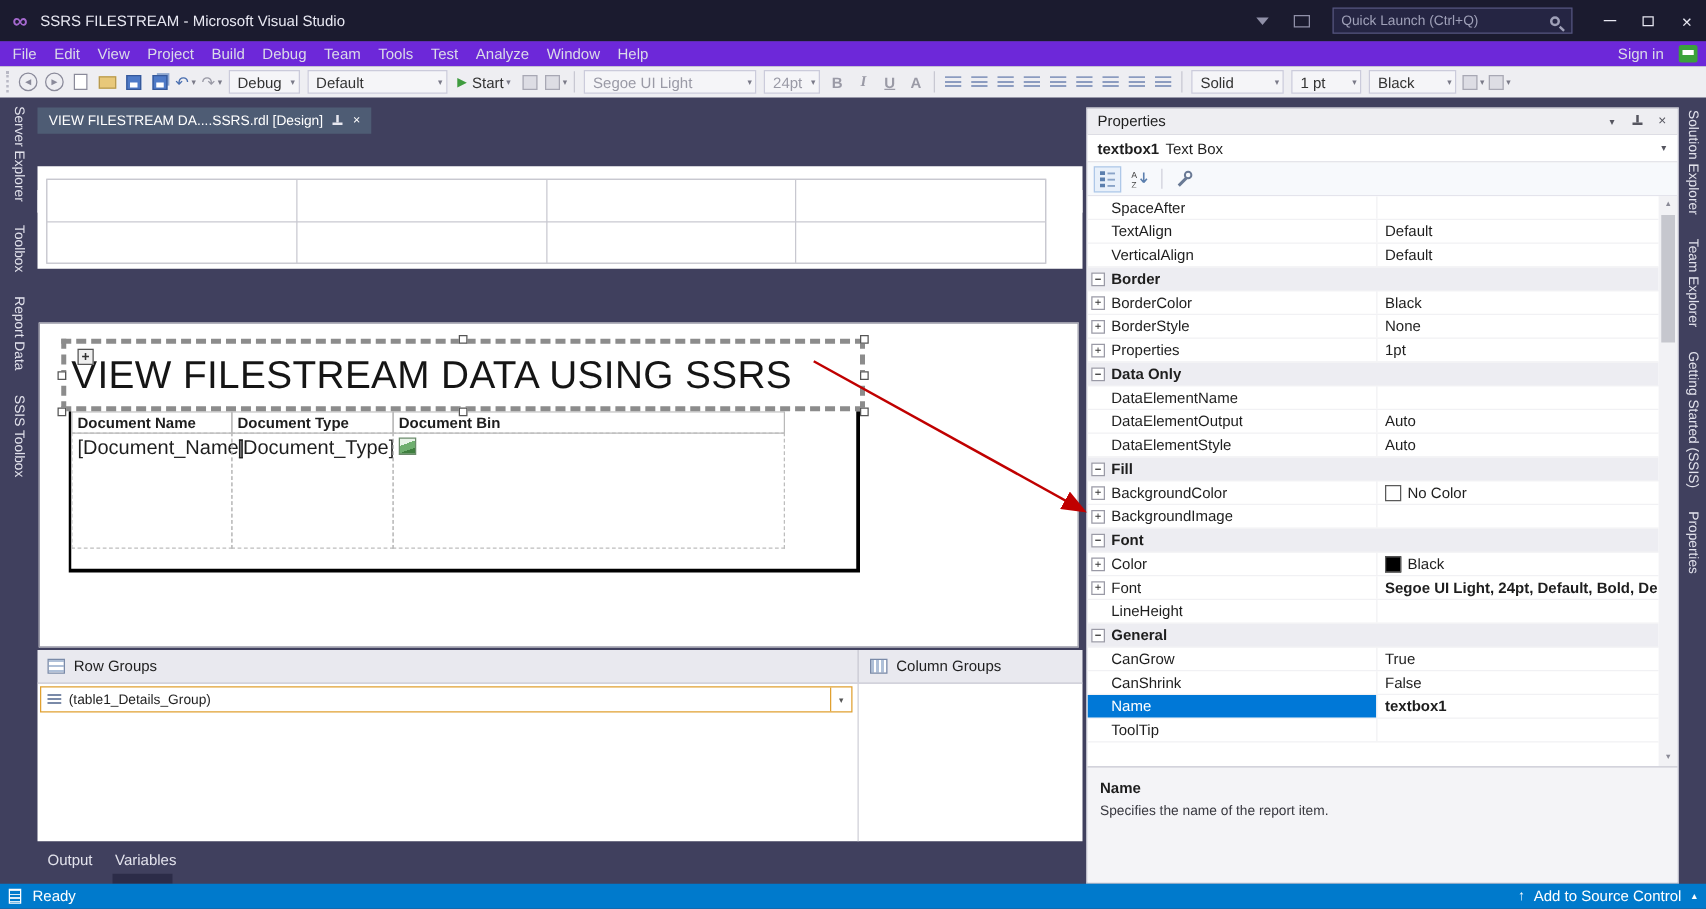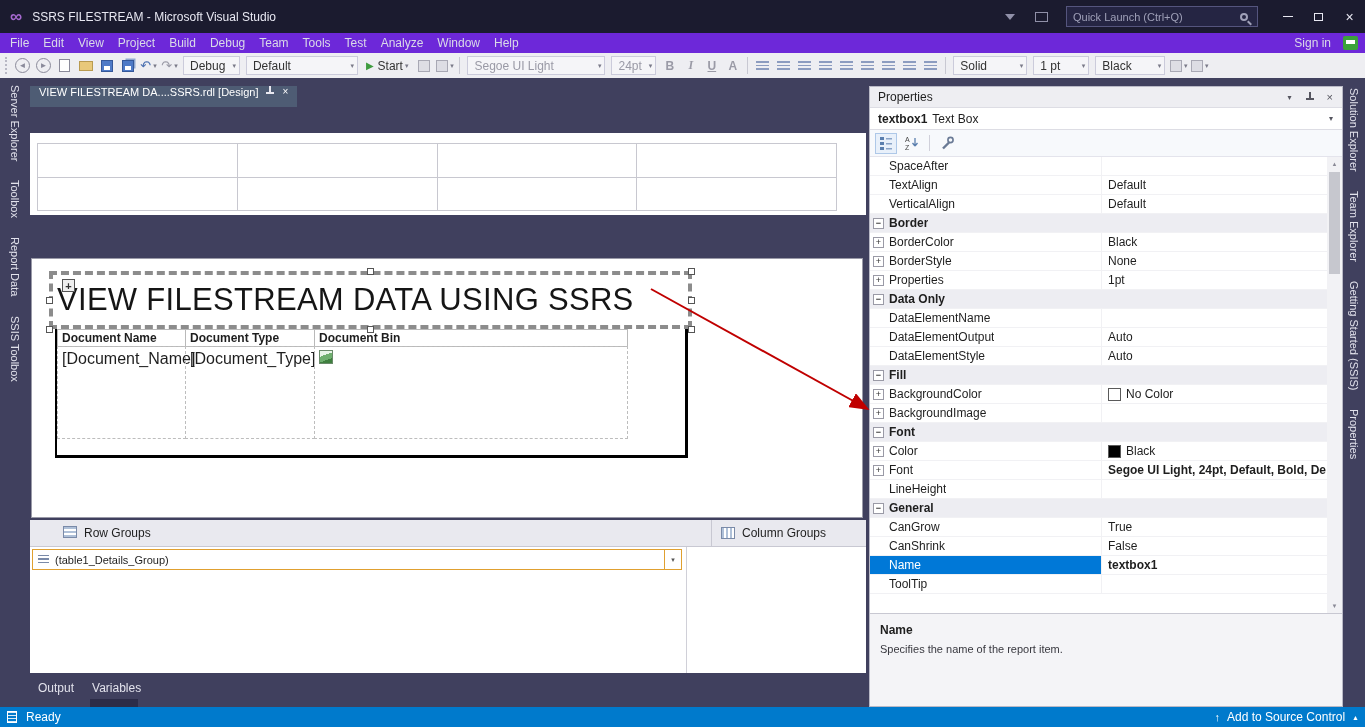--- a/index.html
+++ b/index.html
@@ -64,21 +64,21 @@
   
   .vstrip{position:absolute;display:flex;flex-direction:column;align-items:center;z-index:5;}
   .vstrip.left{left:0;top:80px;width:30px;}
   .vstrip.right{right:0;top:88px;width:22px;}
   .vtab{writing-mode:vertical-rl;font-size:11px;color:#E2E2EC;margin-bottom:19px;white-space:nowrap;}
   .vstrip.left .vtab:first-child{margin-top:5px;}
 
   
   .editor{position:absolute;left:30px;top:86px;width:836px;height:621px;}
   .doctab{position:absolute;left:0;top:0;height:21px;background:#4E5C74;color:#fff;font-size:11px;
-          display:flex;align-items:flex-start;padding:0 9px;gap:8px;}
+          display:flex;align-items:center;padding:0 9px;gap:8px;}
   .pin{width:8px;height:10px;position:relative;}
   .pin::before{content:"";position:absolute;left:3px;top:0;width:2px;height:6px;background:#E8E8F0;}
   .pin::after{content:"";position:absolute;left:0;top:6px;width:8px;height:2px;background:#E8E8F0;}
   .tclose{font-size:10px;}
   .dpbar{position:absolute;left:0;top:21px;right:0;height:18px;background:#fff;
          border-bottom:1px solid #C2C2CC;display:flex;align-items:center;padding-left:5px;gap:3px;margin-top:45px;}
   .dtab{height:21px;display:inline-flex;align-items:center;gap:6px;padding:0 10px;font-size:11px;color:#1E1E1E;}
   .dtab.active{background:#0079D8;color:#fff;}
   .dicon{width:11px;height:11px;background:#fff;border:1px solid #7FA8D8;position:relative;overflow:hidden;}
   .dicon::after{content:"";position:absolute;left:-2px;top:4px;width:14px;height:2px;background:#5B8FD0;transform:rotate(-35deg);}
@@ -103,21 +103,21 @@
   .thead .th:first-child{margin-left:0;}
   .td{border:1px dashed #BDBDBD;margin-left:-1px;margin-top:-1px;height:93px;font-size:16px;padding:3px 4px;}
   .tdata .td:first-child{margin-left:0;}
   .imgico{display:inline-block;width:14px;height:14px;border:1px solid #6A8A6A;
           background:linear-gradient(160deg,#E8F4E8 0 35%,#6FAF6F 35% 70%,#3F7F3F 70%);}
 
   
   .groups{position:absolute;left:0;top:434px;right:0;height:153px;}
   .ghead{position:absolute;left:0;top:0;right:0;height:27px;background:#E9E9EF;
          border-bottom:1px solid #C8C8D2;display:flex;align-items:center;font-size:12px;}
-  .gh-left{display:flex;padding-left:8px;gap:7px;width:656px;margin-left:25px;}
+  .gh-left{display:flex;align-items:center;padding-left:8px;gap:7px;width:656px;}
   .gh-right{display:flex;align-items:center;gap:7px;padding-left:9px;height:100%;border-left:1px solid #C8C8D2;}
   .tbl-rows{width:14px;height:12px;border:1px solid #7A8AA8;background:repeating-linear-gradient(to bottom,#AFC0D8 0 2px,#fff 2px 4px);}
   .tbl-cols{width:14px;height:12px;border:1px solid #7A8AA8;background:repeating-linear-gradient(to right,#AFC0D8 0 2px,#fff 2px 4px);}
   .gbody{position:absolute;left:0;top:27px;right:0;bottom:0;background:#fff;}
   .gdivider{position:absolute;left:656px;top:27px;bottom:0;width:1px;background:#D0D0D8;}
   .grow{position:absolute;left:2px;top:2px;width:650px;height:21px;border:1px solid #E0A030;background:#fff;
         display:flex;align-items:center;gap:6px;padding-left:5px;font-size:11px;}
   .glines{width:11px;height:9px;background:repeating-linear-gradient(to bottom,#7A8AA8 0 1.5px,transparent 1.5px 3.5px);}
   .gdrop{margin-left:auto;width:17px;align-self:stretch;border-left:1px solid #E0A030;display:flex;
          align-items:center;justify-content:center;font-size:7px;color:#555;}

